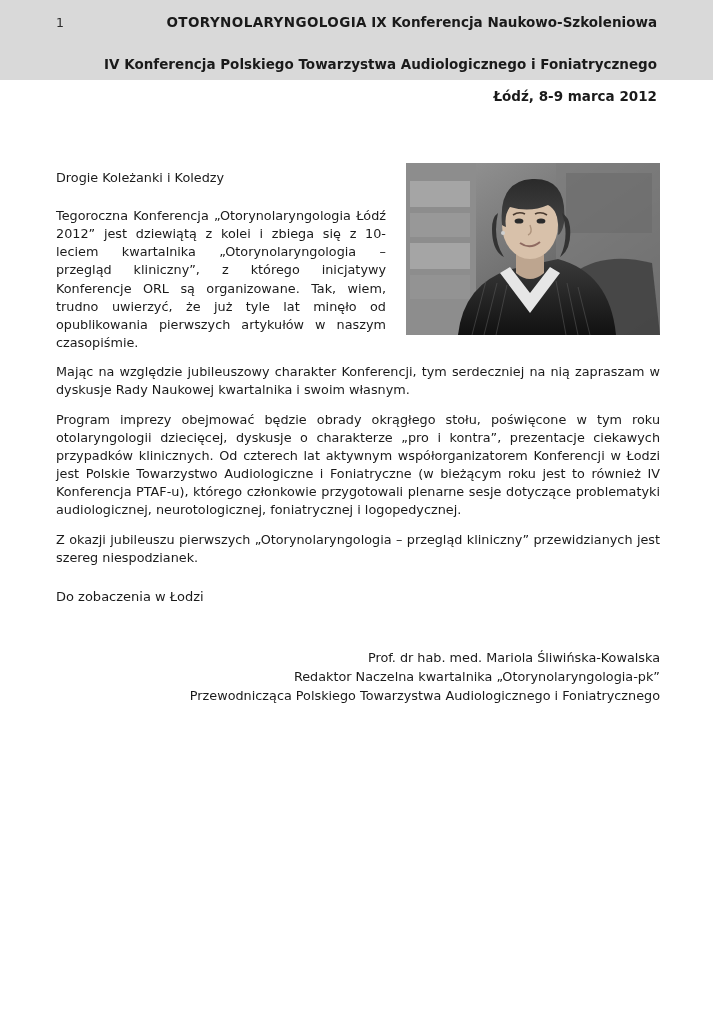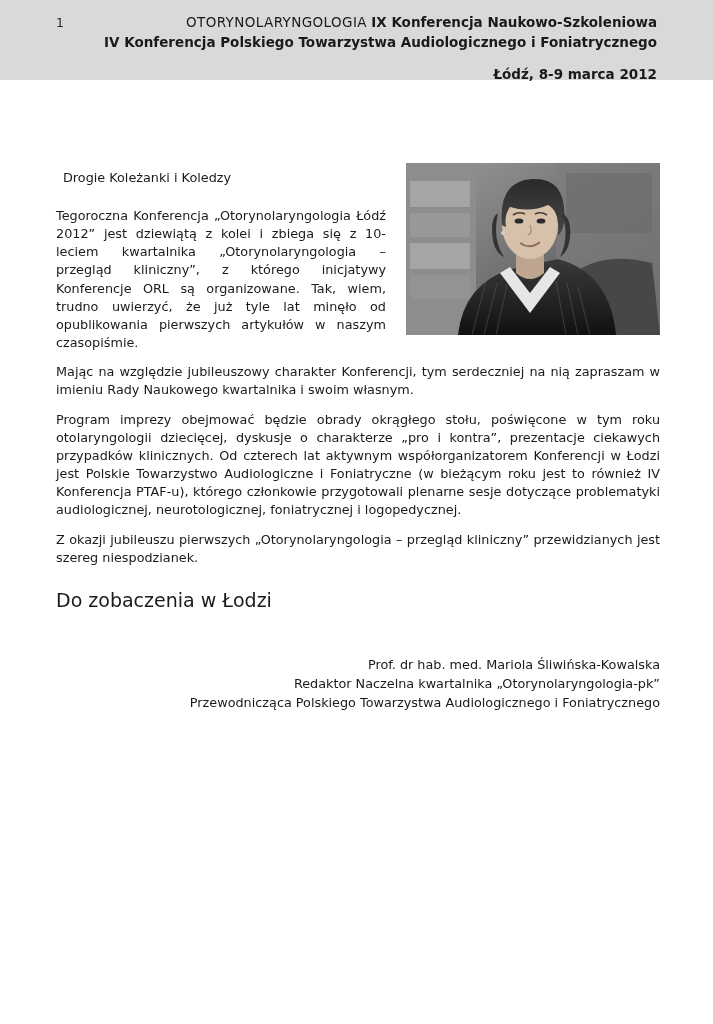--- a/index.html
+++ b/index.html
@@ -39,49 +39,50 @@
     top: 13px;
     width: 560px;
     text-align: right;
     line-height: 1.45;
   }
   .header-line1 {
     font-size: 13.5px;
     white-space: nowrap;
   }
   .journal-name {
-    font-weight: normal;
+    font-weight: bold;
     letter-spacing: 0.4px;
   }
   .header-line1 .conf {
     font-weight: bold;
   }
   .header-line2 {
     font-size: 13.5px;
     font-weight: bold;
     white-space: nowrap;
+    margin-top: 22px;
   }
   .header-line3 {
     font-size: 13.5px;
     font-weight: bold;
     white-space: nowrap;
     margin-top: 13px;
   }
 
   
   .content {
     position: absolute;
     left: 56px;
     top: 170px;
     width: 604px;
   }
 
   .salutation {
     font-size: 12.8px;
-    margin: 0 0 22px 7px;
+    margin: 0 0 22px 0;
   }
 
   .portrait {
     position: absolute;
     right: 0;
     top: -7px;
     width: 254px;
     height: 172px;
     overflow: hidden;
     background: #6e6e6e;
@@ -95,21 +96,21 @@
     margin: 0 0 11px 0;
     hyphens: none;
   }
   .para-wrap {
     
     width: 330px;
     margin-top: 16px;
   }
 
   .closing {
-    font-size: 19px;
+    font-size: 13px;
     margin: 22px 0 0 0;
   }
 
   .signature {
     margin-top: 44px;
     text-align: right;
     font-size: 12.8px;
     line-height: 1.5;
   }
   .signature div { white-space: nowrap; }
@@ -190,21 +191,21 @@
       <path d="M124 62 q3 8 -2 10" stroke="#ad937c" stroke-width="1.4" fill="none"></path>
       <path d="M114 80 q10 7 20 -1" stroke="#8e6a60" stroke-width="2" fill="none"></path>
 
       <circle cx="97" cy="70" r="2" fill="#cfcfcf"></circle>
     </svg>
   </div>
 
   <p class="salutation">Drogie Koleżanki i Koledzy</p>
 
   <p class="para para-wrap">Tegoroczna Konferencja „Otorynolaryngologia Łódź 2012” jest dziewiątą z kolei i zbiega się z 10-leciem kwartalnika „Otorynolaryngologia – przegląd kliniczny”, z którego inicjatywy Konferencje ORL są organizowane. Tak, wiem, trudno uwierzyć, że już tyle lat minęło od opublikowania pierwszych artykułów w naszym czasopiśmie.</p>
-  <p class="para">Mając na względzie jubileuszowy charakter Konferencji, tym serdeczniej na nią zapraszam w imieniu Rady Naukowego kwartalnika i swoim własnym.</p>
+  <p class="para">Mając na względzie jubileuszowy charakter Konferencji, tym serdeczniej na nią zapraszam w dyskusje Rady Naukowej kwartalnika i swoim własnym.</p>
   <p class="para">Program imprezy obejmować będzie obrady okrągłego stołu, poświęcone w tym roku otolaryngologii dziecięcej, dyskusje o charakterze „pro i kontra”, prezentacje ciekawych przypadków klinicznych. Od czterech lat aktywnym współorganizatorem Konferencji w Łodzi jest Polskie Towarzystwo Audiologiczne i Foniatryczne (w bieżącym roku jest to również IV Konferencja PTAF-u), którego członkowie przygotowali plenarne sesje dotyczące problematyki audiologicznej, neurotologicznej, foniatrycznej i logopedycznej.</p>
   <p class="para">Z okazji jubileuszu pierwszych „Otorynolaryngologia – przegląd kliniczny” przewidzianych jest szereg niespodzianek.</p>
 
   <p class="closing">Do zobaczenia w Łodzi</p>
 
   <div class="signature">
     <div>Prof. dr hab. med. Mariola Śliwińska-Kowalska</div>
     <div>Redaktor Naczelna kwartalnika „Otorynolaryngologia-pk”</div>
     <div>Przewodnicząca Polskiego Towarzystwa Audiologicznego i Foniatrycznego</div>
   </div>

